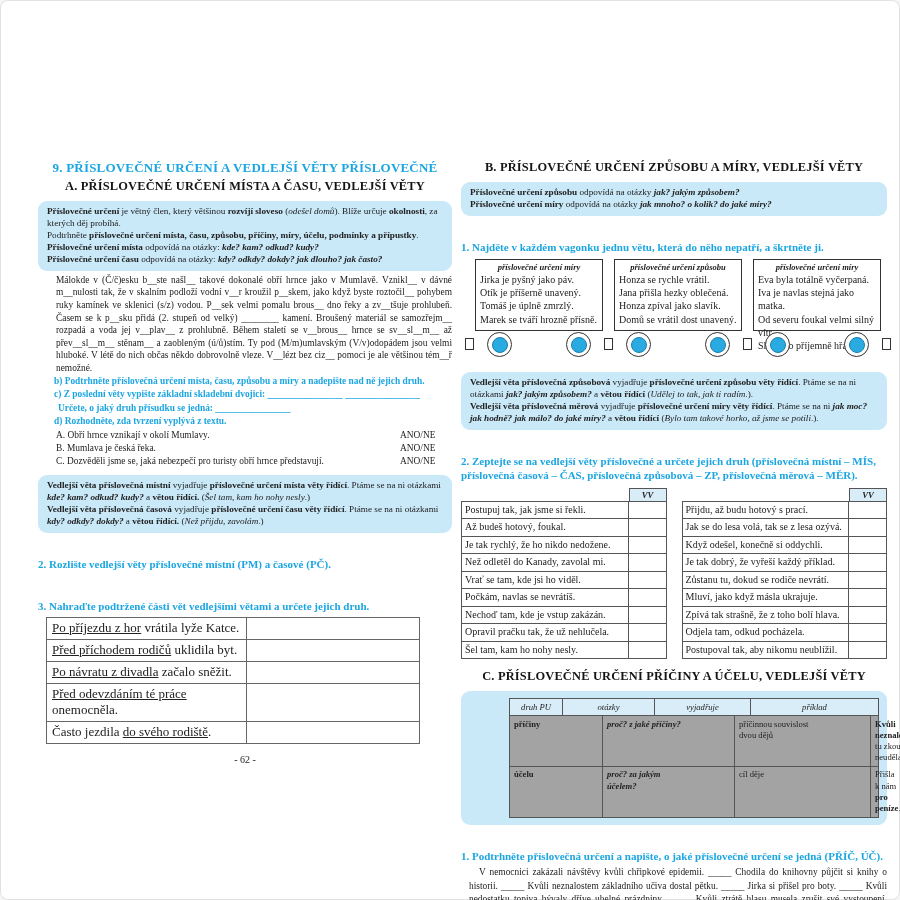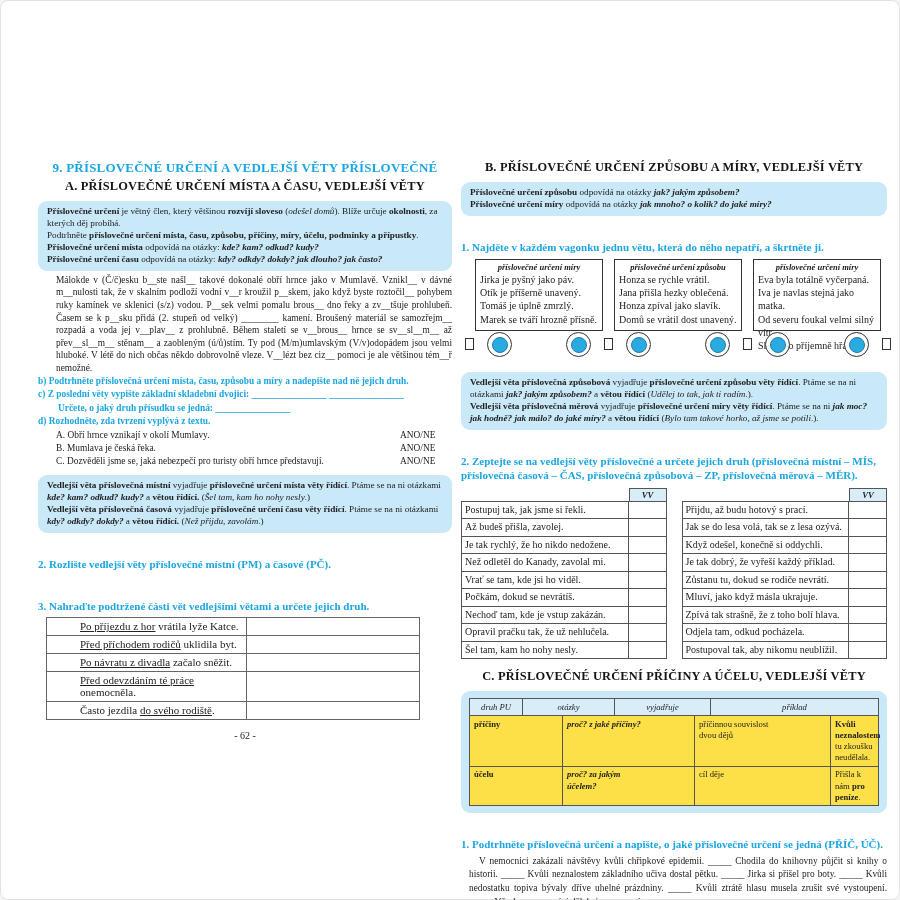--- a/index.html
+++ b/index.html
@@ -12,34 +12,34 @@
   .t-main{color:#1ba6e2;font-weight:bold;font-size:13px;text-align:center;letter-spacing:.2px;}
   .t-sub{color:#151515;font-weight:bold;font-size:12.4px;text-align:center;margin-top:3px;letter-spacing:.2px;}
 
   .infobox{background:#c9e8f8;border-radius:9px;padding:5px 9px;margin-top:7px;
            font-size:9.2px;line-height:1.3;color:#222;}
   .rl{margin:0;}
   .fb{font-weight:bold;} .fi{font-style:italic;} .fu{text-decoration:underline;}
 
   .exhead{color:#1ba6e2;font-weight:bold;font-size:11px;margin-top:24px;position:relative;line-height:1.3;}
   .para{font-size:9.4px;line-height:1.34;text-align:justify;margin:3px 0 0 18px;}
-  .subline{font-size:9.4px;line-height:1.45;margin-left:0;}
+  .subline{font-size:9.4px;line-height:1.45;margin-left:16px;}
   .blue{color:#1ba6e2;font-weight:bold;}
   .opt{display:flex;margin-left:18px;font-size:9.4px;line-height:1.4;}
   .opt .opt-text{flex:1;}
   .opt .opt-ans{width:52px;text-align:left;}
 
   .ex2cols{display:flex;gap:10px;margin:3px 0 0 8px;}
   .ex2col{flex:1;}
   .ex2item{font-size:9.4px;line-height:1.55;}
 
   .ex3table{border:1px solid #666;margin:4px 0 0 8px;width:372px;}
   .row3{display:grid;grid-template-columns:200px 1fr;}
   .row3 + .row3{border-top:1px solid #666;}
-  .cell3{font-size:11px;padding:2.5px 5px 2.5px 5px;margin-left:28px;}
+  .cell3{font-size:13px;padding:2.5px 5px 2.5px 5px;}
   .cell3.c3l{border-right:1px solid #666;}
 
   .pagenum{text-align:center;font-size:10px;margin-top:10px;}
 
   .exmark{position:absolute;left:-17px;top:1px;width:11px;height:11px;border:1.3px solid #9a9a9a;
           border-radius:2px;background:#cfcfcf;
           background-image:linear-gradient(#fff 1px,transparent 1px),linear-gradient(90deg,#fff 1px,transparent 1px);
           background-size:4px 4px;}
 
   
@@ -62,21 +62,21 @@
   .vvhead .vvcell{border:1px solid #555;background:#d9edf9;text-align:center;
                   font-style:italic;font-weight:bold;font-size:8.7px;padding:1px 0;}
   .vvbody{border:1px solid #555;margin-top:-1px;}
   .vvrow{display:grid;grid-template-columns:1fr 38px;}
   .vvrow + .vvrow{border-top:1px solid #555;}
   .vvrow .cell{font-size:10px;padding:2px 3px;line-height:1.25;white-space:nowrap;overflow:hidden;}
   .vvrow .ans{border-left:1px solid #555;}
 
   
   .cbox{padding:7px 8px;}
-  .ctable{background:#fde047;border:1px solid #555;font-size:8.6px;}
+  .ctable{background:#a3a3a3;border:1px solid #555;font-size:8.6px;margin-left:40px;}
   .crow{display:grid;grid-template-columns:52px 92px 96px 1fr;}
   .crow + .crow{border-top:1px solid #555;gap:40px;}
   .ccell{padding:2.5px 4px;line-height:1.3;}
   .ccell + .ccell{border-left:1px solid #555;}
   .chead .ccell{background:#d9edf9;font-style:italic;text-align:center;}
   .cdruh{font-weight:bold;}
   .cotaz{font-weight:bold;font-style:italic;}
 
   .para-r{font-size:9.4px;line-height:1.45;text-align:justify;margin:3px 0 0 8px;text-indent:10px;}
 </style>
@@ -239,37 +239,37 @@
           <div></div>
           <div class="vvcell">VV</div>
         </div>
         <div class="vvbody">
 
         <div class="vvrow">
             <div class="cell">Postupuj tak, jak jsme si řekli.</div>
             <div class="cell ans"></div>
           </div>
             <div class="vvrow">
-            <div class="cell">Až budeš přišla, zavolej.</div>
+            <div class="cell">Až budeš hotový, foukal.</div>
             <div class="cell ans"></div>
           </div>
             <div class="vvrow">
             <div class="cell">Je tak rychlý, že ho nikdo nedožene.</div>
             <div class="cell ans"></div>
           </div>
             <div class="vvrow">
             <div class="cell">Než odletěl do Kanady, zavolal mi.</div>
             <div class="cell ans"></div>
           </div>
             <div class="vvrow">
             <div class="cell">Vrať se tam, kde jsi ho viděl.</div>
             <div class="cell ans"></div>
           </div>
             <div class="vvrow">
-            <div class="cell">Počkám, dokud se nevrátíš.</div>
+            <div class="cell">Počkám, navlas se nevrátíš.</div>
             <div class="cell ans"></div>
           </div>
             <div class="vvrow">
             <div class="cell">Nechoď tam, kde je vstup zakázán.</div>
             <div class="cell ans"></div>
           </div>
             <div class="vvrow">
             <div class="cell">Opravil pračku tak, že už nehlučela.</div>
             <div class="cell ans"></div>
           </div>

